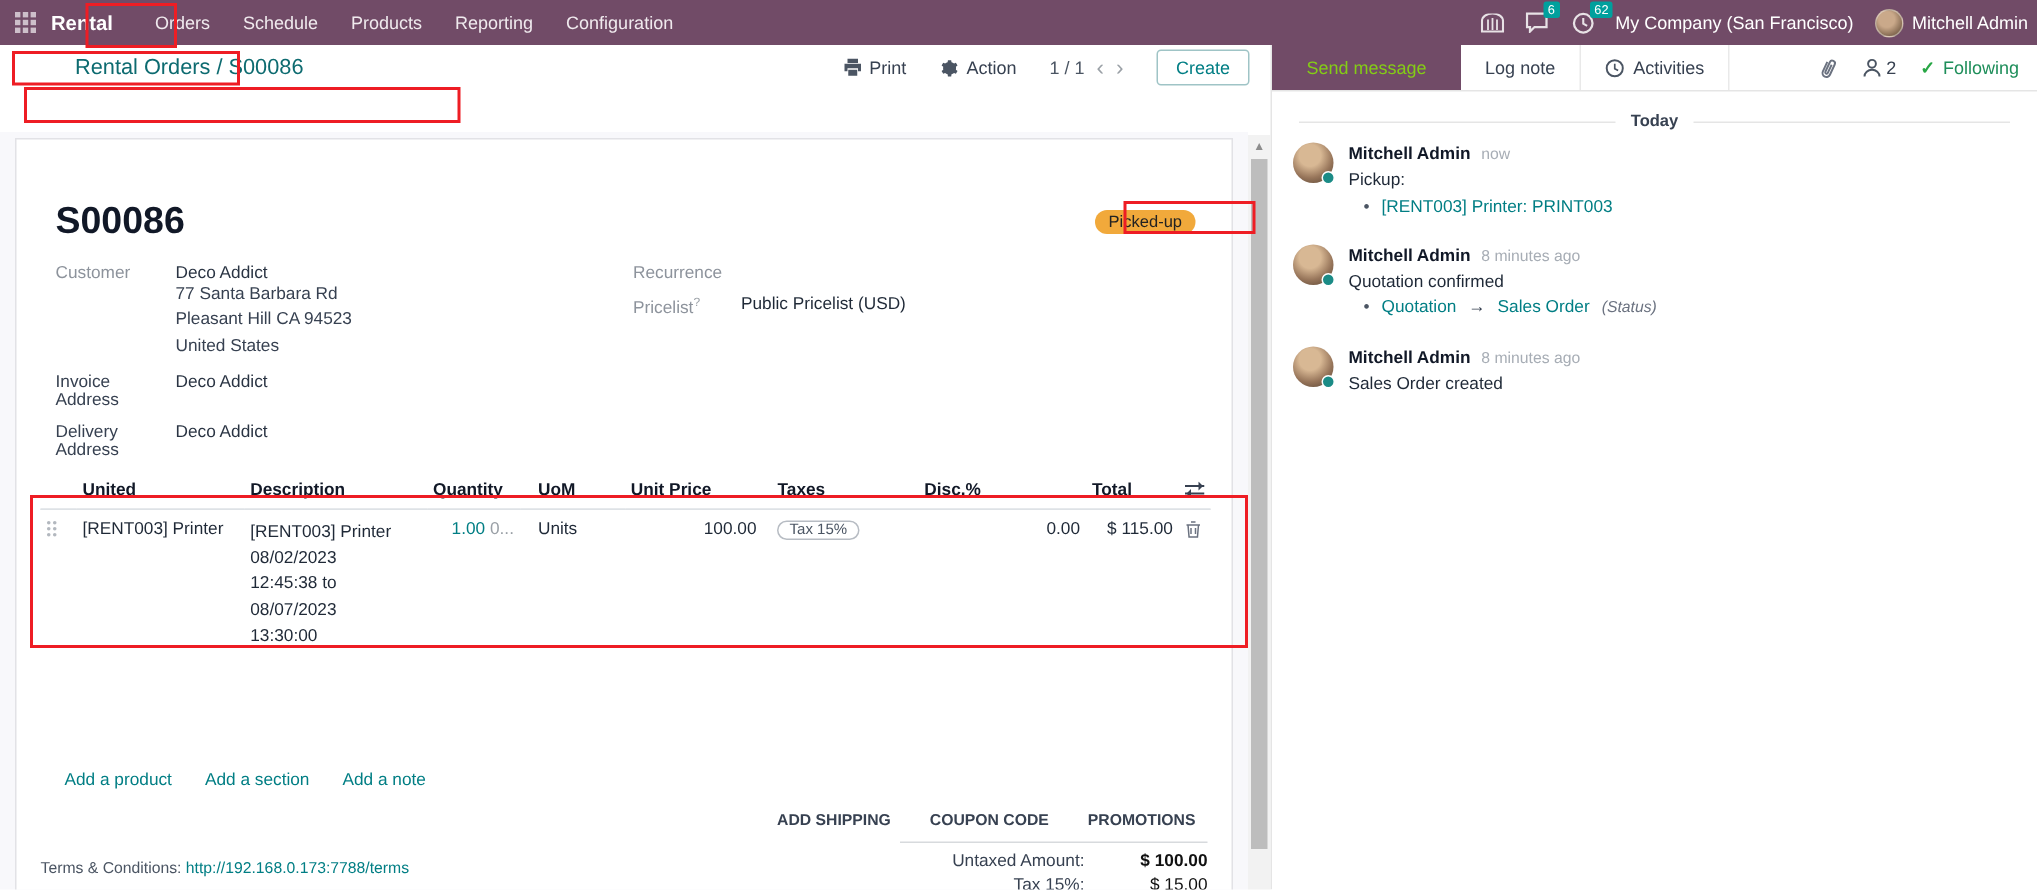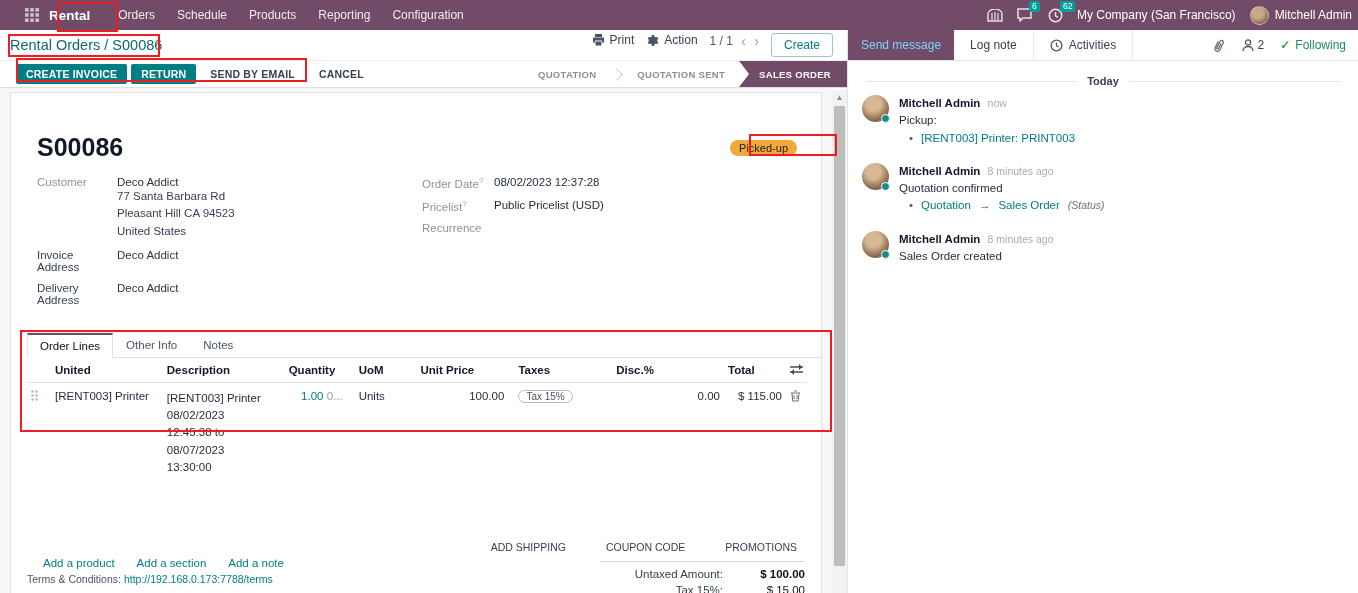--- a/index.html
+++ b/index.html
@@ -5,36 +5,36 @@
   :root{
     --brand:#714B67; --accent:#017E84; --badge:#00A09D; --warning:#F1A93B;
     --annotation:#EE1D24; --muted:#8a8f98; --dark:#212529; --border:#dee2e6;
   }
   *{box-sizing:border-box; margin:0; padding:0;}
   html,body{width:1358px;height:593px;overflow:hidden;}
   body{font-family:"Liberation Sans", sans-serif; background:#fff; color:var(--dark); position:relative;}
 
   
   .navbar{position:absolute;left:0;top:0;width:1358px;height:30px;background:var(--brand);display:flex;align-items:center;color:#fff;z-index:5;}
-  .nav-left{display:flex;align-items:center;gap:2px;padding-left:15px;}
+  .nav-left{display:flex;align-items:center;gap:2px;}
   .grid-icon{margin:0 8px 0 10px;display:flex;}
   .app-name{font-size:13.5px;font-weight:bold;margin-right:16px;}
   .nav-item{font-size:12px;padding:8px 10px;color:#f0eaee;cursor:pointer;}
   .nav-right{margin-left:auto;display:flex;align-items:center;gap:14px;padding-right:6px;}
   .sys-icon{position:relative;display:flex;align-items:center;}
   .sys-badge{position:absolute;top:-7px;left:12px;background:var(--badge);color:#fff;font-size:8.5px;padding:1px 3px;border-radius:2px;line-height:1.1;}
   .nav-company{font-size:12px;color:#fff;}
   .nav-user{display:flex;align-items:center;gap:6px;font-size:12px;color:#fff;}
   .nav-avatar{width:19px;height:19px;border-radius:50%;background:radial-gradient(circle at 40% 35%, #caa98a 0 35%, #8a6f56 70%, #5d4a39 100%);border:1px solid #ffffff66;}
 
   
-  .left-pane{position:absolute;left:0;top:30px;width:847px;height:563px;background:#fff;}
+  .left-pane{position:absolute;left:0;top:30px;width:847px;height:563px;background:#fff;padding-left:40px;}
   .cpanel{height:30px;display:flex;align-items:center;padding:0 14px 0 10px;background:#fff;}
   .breadcrumb{font-size:14.5px;color:#0d6b70;}
-  .cp-right{margin-left:auto;display:flex;align-items:flex-start;gap:12px;}
+  .cp-right{margin-left:auto;display:flex;align-items:center;gap:22px;}
   .cp-link{font-size:12px;color:#374151;display:flex;align-items:center;gap:5px;cursor:pointer;}
   .pager{font-size:12px;color:#4b5563;display:flex;align-items:center;gap:8px;}
   .chev{color:#9aa0a6;font-size:15px;cursor:pointer;line-height:1;}
   .btn-create{font-size:12px;color:var(--accent);border:1px solid #9fc4c6;background:#fff;border-radius:3px;padding:4px 12px;cursor:pointer;}
 
   .statusbar{height:28px;display:flex;align-items:center;border-bottom:1px solid var(--border);border-top:1px solid #f0f0f0;padding-left:16px;background:#fff;}
   .sb-btn{font-size:10.5px;font-weight:bold;letter-spacing:.2px;padding:4px 10px;margin-right:4px;cursor:pointer;border:none;background:transparent;color:#374151;}
   .sb-btn.primary{background:var(--accent);color:#fff;border-radius:2px;}
   .stages{margin-left:auto;display:flex;align-items:stretch;height:100%;}
   .stage{font-size:9.5px;font-weight:bold;color:#8b8f97;display:flex;align-items:center;padding:0 14px;letter-spacing:.3px;}
@@ -72,40 +72,40 @@
   .r{text-align:right;}
   .qty-main{color:var(--accent);}
   .qty-extra{color:#9aa0a6;}
   .pre{white-space:pre-line;line-height:1.5;}
   .tax-pill{display:inline-block;border:1px solid #b7bcc3;border-radius:10px;padding:0 7px;font-size:10px;color:#4b5563;}
   .add-links{display:flex;gap:22px;margin:6px 0 0 32px;font-size:11.5px;color:var(--accent);}
   .add-links span{cursor:pointer;}
 
   
   .sheet-footer{position:absolute;left:0;top:448px;width:100%;padding:0 16px;}
-  .foot-btns{display:flex;justify-content:flex-end;gap:40px;font-size:10.5px;color:#374151;font-weight:400;padding-right:8px;}
+  .foot-btns{display:flex;justify-content:flex-end;gap:26px;font-size:10.5px;color:#374151;font-weight:700;padding-right:8px;}
   .foot-btns span{cursor:pointer;}
   .totals{margin-left:auto;width:205px;border-top:1px solid #d7dadd;margin-top:8px;padding-top:6px;font-size:11.5px;}
   .trow{display:flex;justify-content:flex-end;gap:12px;margin-bottom:4px;align-items:baseline;}
   .tlabel{color:#374151;}
   .tval{width:70px;text-align:right;font-weight:bold;color:#111;}
   .trow.tax .tval{font-weight:normal;border-bottom:1px solid #c9ccd2;padding-bottom:3px;}
   .terms{position:absolute;left:16px;top:480px;font-size:10.5px;color:#4b5563;}
   .terms a{color:var(--accent);text-decoration:none;}
 
   
   .scrollbar{position:absolute;left:832px;top:60px;width:15px;height:533px;background:#f2f2f2;display:flex;flex-direction:column;align-items:center;}
   .sb-arrow{color:#8c8c8c;font-size:8px;padding:3px 0;}
   .sb-thumb{width:11px;border-radius:0;background:#bdbdbd;flex:none;height:460px;margin-top:1px;}
   .sb-spacer{flex:1;}
 
   
   .chatter{position:absolute;left:847px;top:30px;width:511px;height:563px;background:#fff;border-left:1px solid #e5e5e5;}
   .chat-head{height:31px;display:flex;align-items:center;border-bottom:1px solid #e5e5e5;}
-  .btn-send{background:var(--brand);color:#7dd3fc;font-size:12px;padding:7px 13px;cursor:pointer;height:100%;display:flex;align-items:center;}
+  .btn-send{background:var(--brand);color:#84cc16;font-size:12px;padding:7px 23px;cursor:pointer;height:100%;display:flex;align-items:center;}
   .chat-tab{font-size:12px;color:#374151;padding:0 16px;height:100%;display:flex;align-items:center;gap:6px;border-right:1px solid #e9e9e9;cursor:pointer;}
   .chat-head-right{margin-left:auto;display:flex;align-items:center;gap:16px;padding-right:12px;}
   .followers{display:flex;align-items:center;gap:4px;font-size:12px;color:#374151;cursor:pointer;}
   .following{display:flex;align-items:center;gap:5px;font-size:12px;color:#1e8e5a;cursor:pointer;}
   .check{color:#28a745;font-weight:bold;}
 
   .day-divider{display:flex;align-items:center;gap:10px;margin:14px 18px 6px;color:#374151;font-size:11px;font-weight:bold;}
   .day-divider::before,.day-divider::after{content:"";flex:1;height:1px;background:#e5e5e5;}
   .messages{padding:2px 14px;}
   .msg{display:flex;gap:10px;margin-bottom:16px;}
@@ -200,32 +200,20 @@
       </span>
       <span class="pager">
         <span>1 / 1</span>
         <span class="chev">‹</span>
         <span class="chev">›</span>
       </span>
       <button class="btn-create">Create</button>
     </div>
   </div>
 
-  <div class="statusbar">
-    <button class="sb-btn primary">CREATE INVOICE</button>
-    <button class="sb-btn primary">RETURN</button>
-    <button class="sb-btn">SEND BY EMAIL</button>
-    <button class="sb-btn">CANCEL</button>
-    <div class="stages">
-      <span class="stage">QUOTATION</span>
-      <span class="stage-sep"></span>
-      <span class="stage">QUOTATION SENT</span>
-      <span class="stage active">SALES ORDER</span>
-    </div>
-  </div>
 
   <div class="content">
     <div class="sheet">
 
 
       <span class="badge-pill">Picked-up</span>
 
       <div class="o-title">S00086</div>
 
       <div class="fields">
@@ -243,39 +231,30 @@
             <span class="flabel">Invoice Address</span>
             <span class="fval link-ish">Deco Addict</span>
           </div>
           <div class="frow" style="margin-top:5px;">
             <span class="flabel">Delivery Address</span>
             <span class="fval link-ish">Deco Addict</span>
           </div>
         </div>
         <div class="fcol-right">
           <div class="frow">
-            <span class="flabel muted"><span>Order Date</span><span class="sup-q">?</span></span>
-            <span class="fval">08/02/2023 12:37:28</span>
+            <span class="flabel muted">Recurrence</span>
+            <span class="fval"></span>
           </div>
           <div class="frow">
             <span class="flabel muted"><span>Pricelist</span><span class="sup-q">?</span></span>
             <span class="fval">Public Pricelist (USD)</span>
           </div>
-          <div class="frow">
-            <span class="flabel muted">Recurrence</span>
-            <span class="fval"></span>
-          </div>
-        </div>
-      </div>
-
-      <div class="tabs">
-        <span class="tab active">Order Lines</span>
-        <span class="tab">Other Info</span>
-        <span class="tab">Notes</span>
-      </div>
+        </div>
+      </div>
+
 
       <table class="olines">
         <colgroup>
           <col style="width:24px">
             <col style="width:112px">
             <col style="width:122px">
             <col style="width:62px">
           <col style="width:70px">
             <col style="width:92px">
             <col style="width:104px">

